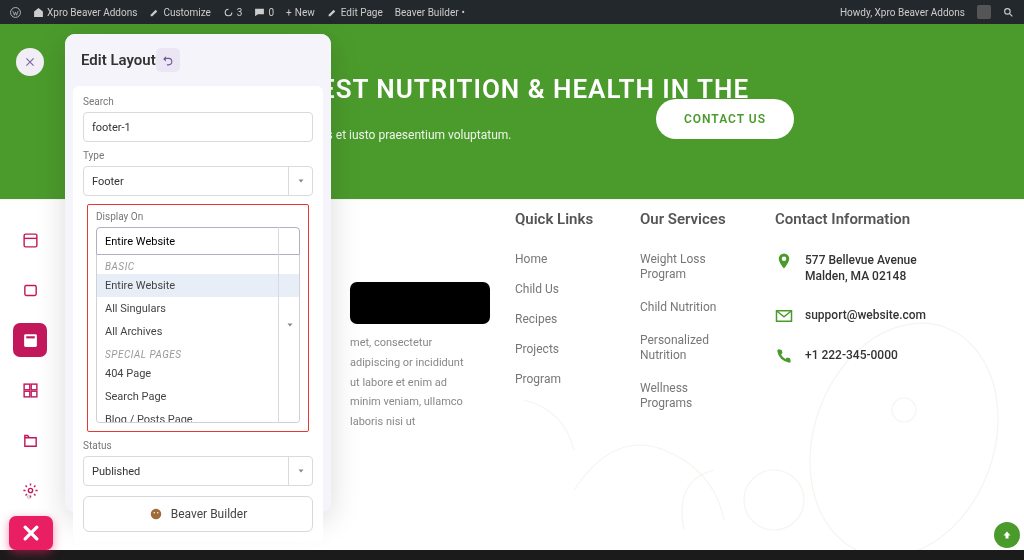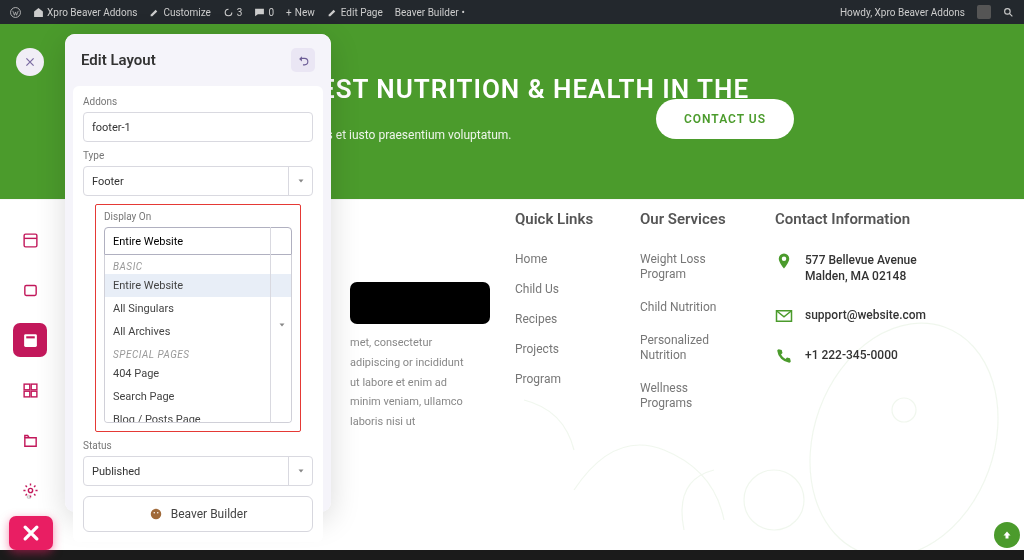--- a/index.html
+++ b/index.html
@@ -38,33 +38,33 @@
 .icon-rail { position: absolute; top: 40px; left: 10px; width: 40px; background: transparent; display: flex; flex-direction: column; align-items: center; gap: 16px; padding-top: 8px; z-index: 30; }
 .icon-rail .close-rail { width: 28px; height: 28px; border-radius: 50%; background: #f1eef6; display:flex; align-items:center; justify-content:center; cursor:pointer; }
 .icon-rail .rail-btn { width: 34px; height: 34px; border-radius: 7px; display: flex; align-items: center; justify-content: center; cursor: pointer; }
 .icon-rail .rail-btn.active { background: #c2185b; }
 .icon-rail .rail-btn svg { width: 17px; height: 17px; fill: #c2185b; }
 .icon-rail .rail-btn.active svg { fill: #fff; }
 
 
 .edit-panel { position: absolute; top: 34px; left: 65px; width: 266px; height: 478px; background: #fff; border-radius: 10px; box-shadow: 0 8px 30px rgba(0,0,0,.15); z-index: 25; padding: 0; }
 .edit-panel-inner { background: #f5f4fa; border-radius: 10px; height: 100%; display: flex; flex-direction: column; }
-.panel-head { display: flex; align-items: center; justify-content: space-between; padding: 14px 16px; }
+.panel-head { display: flex; align-items: center; justify-content: flex-start; padding: 14px 16px; }
 .panel-head h2 { font-size: 15px; font-weight: 600; color: #333; }
 .panel-head .undo { width: 24px; height: 24px; border-radius: 5px; background: #eae6f4; display:flex; align-items:center; justify-content:center; cursor:pointer; }
 .panel-head .undo svg { width: 13px; height: 13px; fill: #6b5b95; }
 .panel-body { background: #fff; margin: 0 8px 8px 8px; border-radius: 6px; padding: 10px 10px; flex: 1; overflow: visible; position: relative; }
 .field-label { font-size: 10px; color: #777; margin-bottom: 5px; margin-top: 8px; }
 .field-label:first-child { margin-top: 0; }
 .text-input, .select-input { width: 100%; height: 30px; border: 1px solid #d9d9e0; border-radius: 4px; padding: 0 8px; font-size: 11px; color: #333; background: #fff; position: relative; display:flex; align-items:center; }
 .select-input .caret { position: absolute; right: 0; top: 0; bottom: 0; width: 24px; border-left: 1px solid #d9d9e0; display:flex; align-items:center; justify-content:center; }
 .select-input .caret svg { width:10px; height:10px; fill:#888; }
 
 
-.display-on-section { border: 1px solid #e53935; padding: 6px 8px 8px 8px; margin: 8px 12px; border-radius: 2px; position: relative; }
+.display-on-section { border: 1px solid #e53935; padding: 6px 8px 8px 8px; margin: 8px 4px; border-radius: 2px; position: relative; }
 .display-on-section .field-label { margin-top: 0; }
 .combo-wrap { position: relative; }
 .combo-input { width: 100%; height: 28px; border: 1px solid #b0b0c0; border-radius: 4px 4px 0 0; padding: 0 8px; font-size: 11px; display:flex; align-items:center; }
 .combo-input .caret { position:absolute; right:0; top:0; bottom:0; width:22px; border-left:1px solid #d9d9e0; display:flex; align-items:center; justify-content:center; }
 .combo-input .caret svg{ width:10px;height:10px;fill:#888;}
 .dropdown { border: 1px solid #d0d0d8; border-top: none; border-radius: 0 0 4px 4px; max-height: 168px; overflow-y: auto; background: #fff; }
 .dropdown .group-label { font-size: 10px; color: #999; letter-spacing: .5px; padding: 6px 8px 2px 8px; text-transform: uppercase; font-style: italic; }
 .dropdown .opt { font-size: 11px; color: #444; padding: 5px 8px; cursor: pointer; }
 .dropdown .opt.sel { background: #e8eef7; }
 .dropdown::-webkit-scrollbar { width: 6px; }
@@ -257,21 +257,21 @@
   <div class="edit-panel-inner">
     <div class="panel-head">
       <h2>Edit Layout</h2>
       <div class="undo">
           <svg viewBox="0 0 24 24">
             <path d="M9 14l-5-5 5-5v3h5a7 7 0 010 14h-3v-2h3a5 5 0 000-10H9v5z"></path>
           </svg>
         </div>
     </div>
     <div class="panel-body">
-      <div class="field-label">Addons</div>
+      <div class="field-label">Search</div>
       <input class="text-input" value="footer-1" style="">
 
       <div class="field-label">Type</div>
       <div class="select-input">
         <span>Footer</span>
         <span class="caret">
             <svg viewBox="0 0 20 20">
               <path d="M5 7l5 6 5-6z"></path>
             </svg>
           </span>

